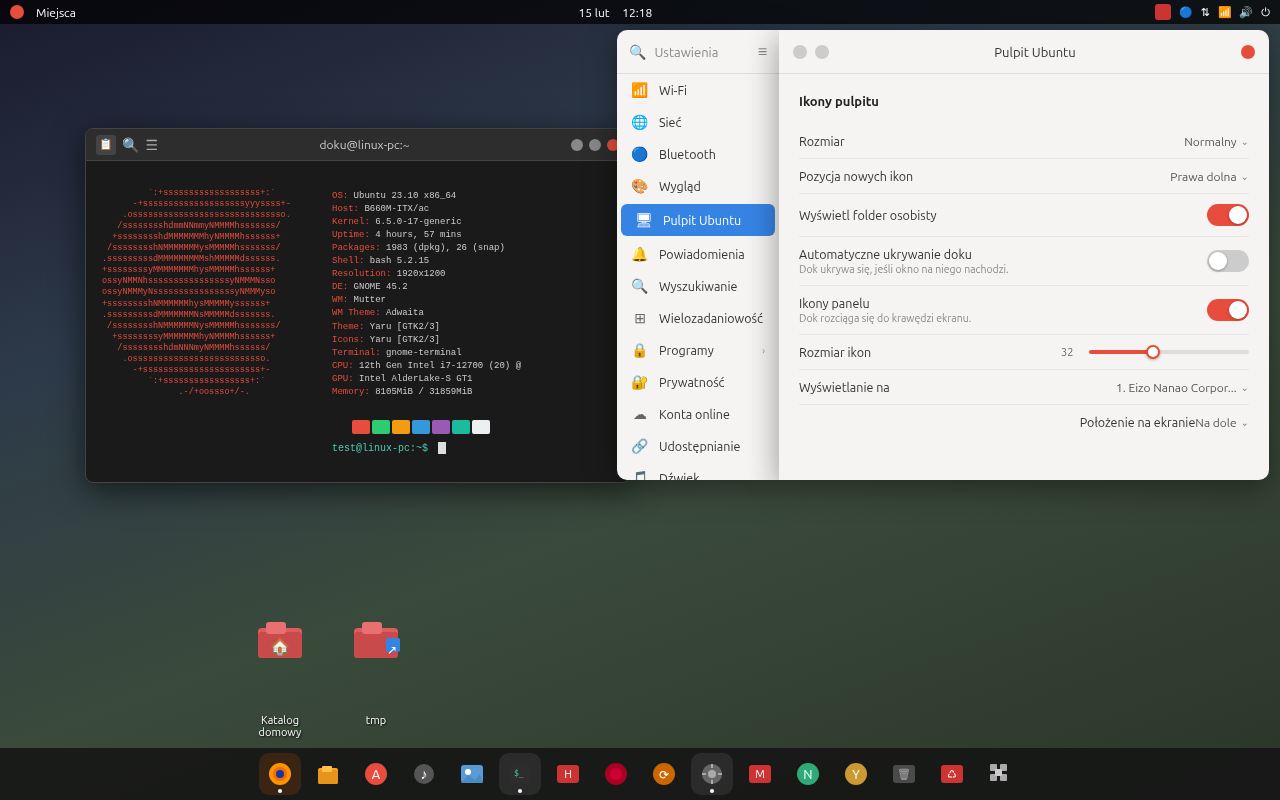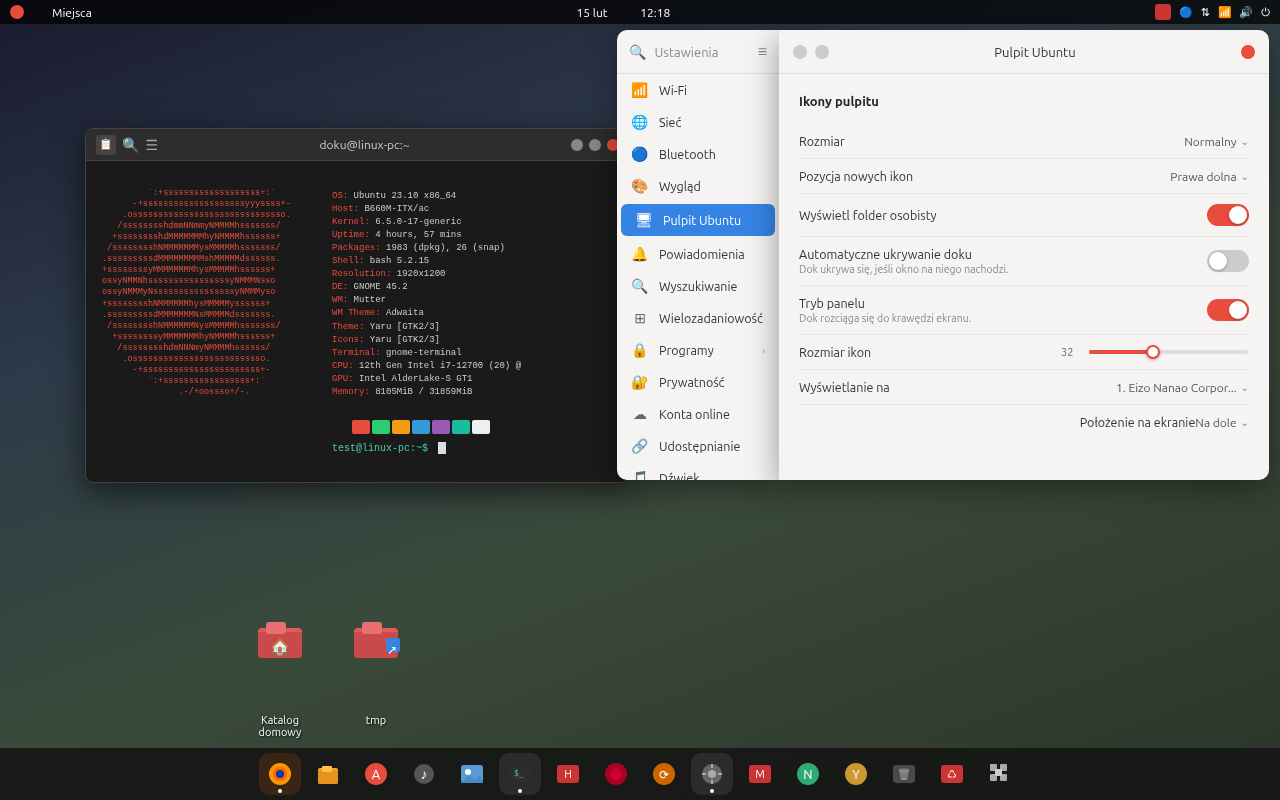--- a/index.html
+++ b/index.html
@@ -27,22 +27,22 @@
       height: 24px;
       background: rgba(0,0,0,0.7);
       display: flex;
       align-items: center;
       justify-content: space-between;
       padding: 0 10px;
       z-index: 100;
       color: white;
       font-size: 12px;
     }
-    .topbar-left { display: flex; align-items: center; gap: 28px; }
-    .topbar-center { display: flex; align-items: center; gap: 15px; }
+    .topbar-left { display: flex; align-items: center; gap: 12px; }
+    .topbar-center { display: flex; align-items: center; gap: 5px; }
     .topbar-right { display: flex; align-items: center; gap: 8px; font-size: 11px; }
     .topbar-dot {
       width: 14px; height: 14px;
       background: #e74c3c;
       border-radius: 50%;
       display: inline-block;
     }
 
     
     .terminal-window {
@@ -543,21 +543,21 @@
         <div class="setting-label">Automatyczne ukrywanie doku</div>
         <div class="setting-sublabel">Dok ukrywa się, jeśli okno na niego nachodzi.</div>
       </div>
       <div class="toggle off">
         <div class="toggle-knob"></div>
       </div>
     </div>
 
     <div class="setting-row">
       <div>
-        <div class="setting-label">Tryb panelu</div>
+        <div class="setting-label">Ikony panelu</div>
         <div class="setting-sublabel">Dok rozciąga się do krawędzi ekranu.</div>
       </div>
       <div class="toggle on">
         <div class="toggle-knob"></div>
       </div>
     </div>
 
     <div class="setting-row">
       <span class="setting-label">Rozmiar ikon</span>
       <div class="slider-container">

